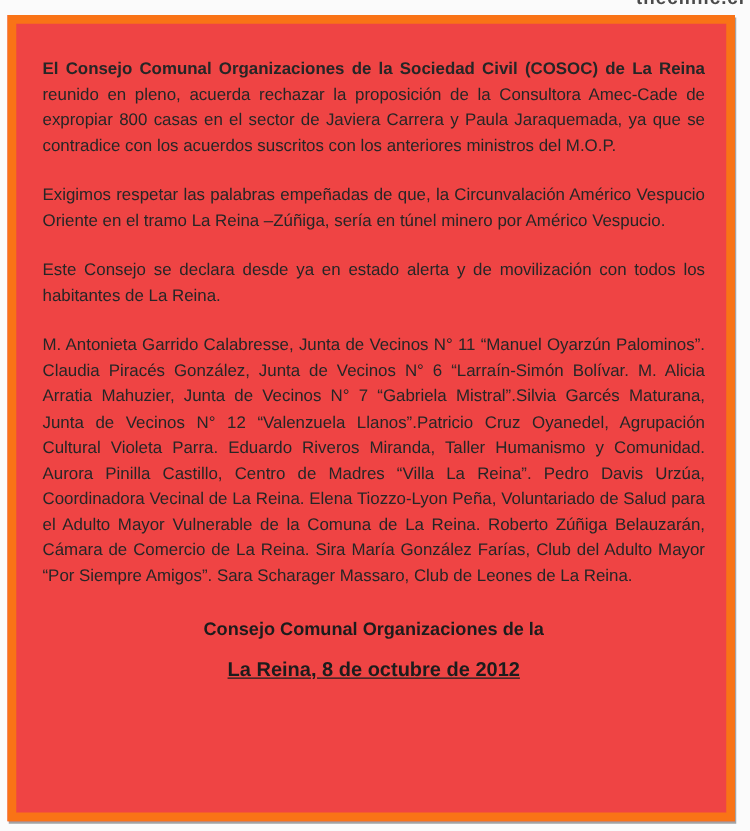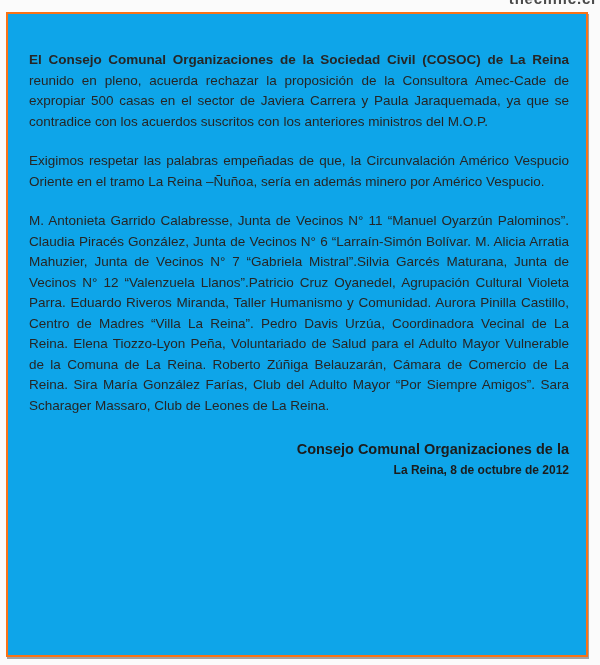--- a/index.html
+++ b/index.html
@@ -17,69 +17,71 @@
     font-size: 15px;
     font-weight: bold;
     letter-spacing: 0.8px;
     color: #4a4a4a;
   }
   .doc-frame {
     position: absolute;
     left: 6px; top: 12px;
     width: 582px; height: 645px;
     box-sizing: border-box;
-    border: 2px solid #f97316;
-    background: #0ea5e9;
-    padding: 36px 17px 0 21px;
+    border: 7px solid #f97316;
+    background: #ef4444;
+    padding: 26px 17px 0 21px;
     overflow: hidden;
     box-shadow: 1px 2px 0 rgba(0,0,0,0.35);
   }
   .doc-frame p {
     margin: 0 0 19px 0;
     font-size: 13.5px;
     line-height: 20.5px;
     color: #262626;
     text-align: justify;
   }
   .intro-lead {
     font-weight: bold;
     text-align-last: justify;
     margin-bottom: 0 !important;
   }
   .signature {
     margin-top: 23px;
-    text-align: right;
+    text-align: center;
     color: #1c1c1c;
   }
   .sig-org-line {
     font-weight: bold;
     font-size: 14.5px;
     line-height: 21px;
   }
   .sig-date {
     font-weight: bold;
-    font-size: 12px;
+    font-size: 16px;
     line-height: 16px;
-    margin-top: 2px;
+    margin-top: 14px;
+    text-decoration: underline;
   }
 </style>
 </head>
 <body>
 
 <div class="watermark">theclinic.cl</div>
 
 <div class="doc-frame">
 
   <p class="intro-lead">El Consejo Comunal Organizaciones de la Sociedad Civil (COSOC) de La Reina</p>
 
-  <p>reunido en pleno, acuerda rechazar la proposición de la Consultora Amec-Cade de expropiar 500 casas en el sector de Javiera Carrera y Paula Jaraquemada, ya que se contradice con los acuerdos suscritos con los anteriores ministros del M.O.P.</p>
+  <p>reunido en pleno, acuerda rechazar la proposición de la Consultora Amec-Cade de expropiar 800 casas en el sector de Javiera Carrera y Paula Jaraquemada, ya que se contradice con los acuerdos suscritos con los anteriores ministros del M.O.P.</p>
 
-  <p>Exigimos respetar las palabras empeñadas de que, la Circunvalación Américo Vespucio Oriente en el tramo La Reina –Ñuñoa, sería en además minero por Américo Vespucio.</p>
+  <p>Exigimos respetar las palabras empeñadas de que, la Circunvalación Américo Vespucio Oriente en el tramo La Reina –Zúñiga, sería en túnel minero por Américo Vespucio.</p>
 
 
+  <p>Este Consejo se declara desde ya en estado alerta y de movilización con todos los habitantes de La Reina.</p>
 
   <p>M. Antonieta Garrido Calabresse, Junta de Vecinos N° 11 “Manuel Oyarzún Palominos”. Claudia Piracés González, Junta de Vecinos N° 6 “Larraín-Simón Bolívar. M. Alicia Arratia Mahuzier, Junta de Vecinos N° 7 “Gabriela Mistral”.Silvia Garcés Maturana, Junta de Vecinos N° 12 “Valenzuela Llanos”.Patricio Cruz Oyanedel, Agrupación Cultural Violeta Parra. Eduardo Riveros Miranda, Taller Humanismo y Comunidad. Aurora Pinilla Castillo, Centro de Madres “Villa La Reina”. Pedro Davis Urzúa, Coordinadora Vecinal de La Reina. Elena Tiozzo-Lyon Peña, Voluntariado de Salud para el Adulto Mayor Vulnerable de la Comuna de La Reina. Roberto Zúñiga Belauzarán, Cámara de Comercio de La Reina. Sira María González Farías, Club del Adulto Mayor “Por Siempre Amigos”. Sara Scharager Massaro, Club de Leones de La Reina.</p>
 
   <div class="signature">
     <div class="sig-org-line">Consejo Comunal Organizaciones de la</div>
     <div class="sig-date">La Reina, 8 de octubre de 2012</div>
   </div>
 
 </div>
 

